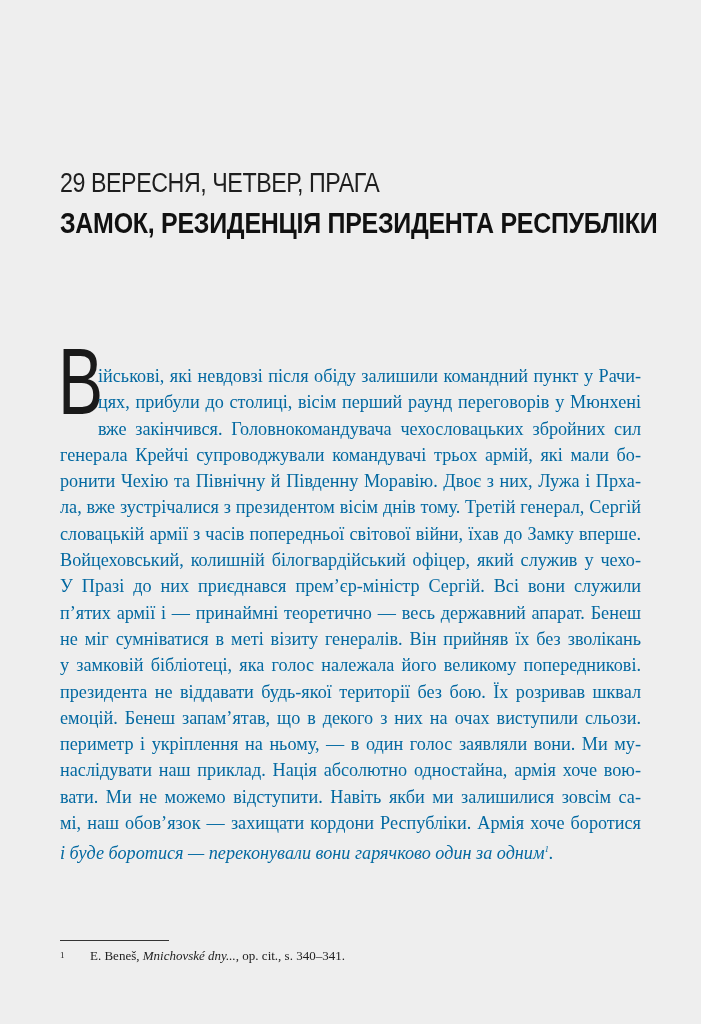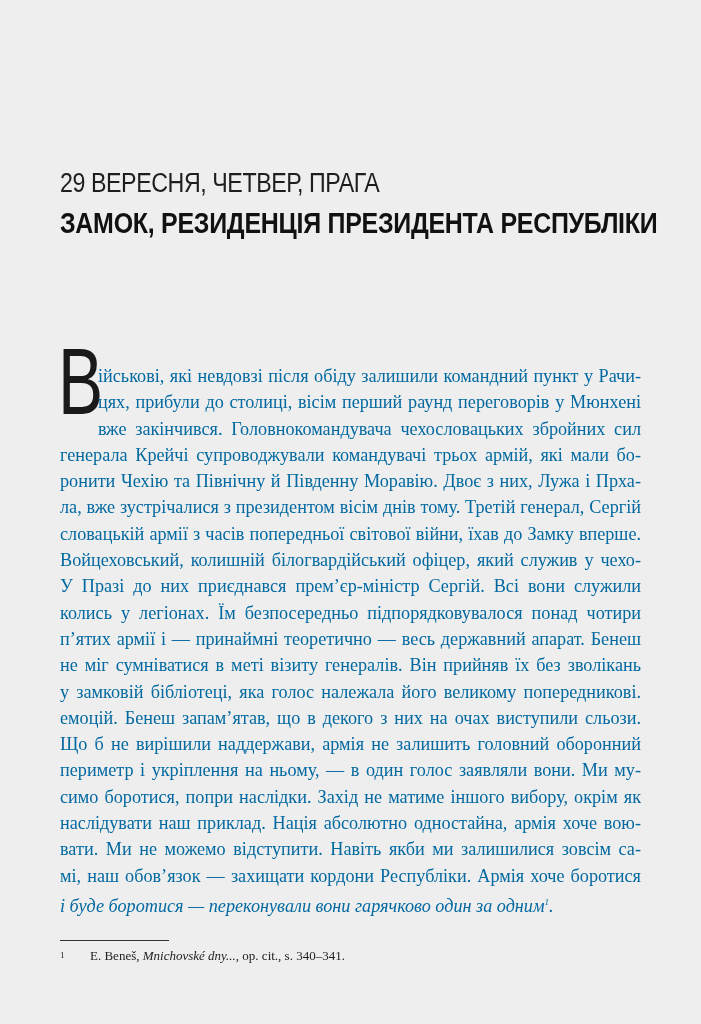--- a/index.html
+++ b/index.html
@@ -57,30 +57,28 @@
   <div>
     <span class="line drop">ійськові, які невдовзі після обіду залишили командний пункт у Рачи-</span>
     <span class="line drop">цях, прибули до столиці, вісім перший раунд переговорів у Мюнхені</span>
     <span class="line drop">вже закінчився. Головнокомандувача чехословацьких збройних сил</span>
     <span class="line">генерала Крейчі супроводжували командувачі трьох армій, які мали бо-</span>
     <span class="line">ронити Чехію та Північну й Південну Моравію. Двоє з них, Лужа і Прха-</span>
     <span class="line">ла, вже зустрічалися з президентом вісім днів тому. Третій генерал, Сергій</span>
     <span class="line">словацькій армії з часів попередньої світової війни, їхав до Замку вперше.</span>
     <span class="line">Войцеховський, колишній білогвардійський офіцер, який служив у чехо-</span>
     <span class="line">У Празі до них приєднався прем’єр-міністр Сергій. Всі вони служили</span>
-    <span class="line">колись у легіонах. Їм безпосередньо підпорядковувалося понад чотири</span>
     <span class="line">п’ятих армії і — принаймні теоретично — весь державний апарат. Бенеш</span>
     <span class="line">не міг сумніватися в меті візиту генералів. Він прийняв їх без зволікань</span>
     <span class="line">у замковій бібліотеці, яка голос належала його великому попередникові.</span>
   </div>
   <div>
+    <span class="line">президента не віддавати будь-якої території без бою. Їх розривав шквал</span>
     <span class="line">емоцій. Бенеш запам’ятав, що в декого з них на очах виступили сльози.</span>
-    <span class="line">Що б не вирішили наддержави, армія не залишить головний оборонний</span>
     <span class="line">периметр і укріплення на ньому, — в один голос заявляли вони. Ми му-</span>
-    <span class="line">симо боротися, попри наслідки. Захід не матиме іншого вибору, окрім як</span>
     <span class="line">наслідувати наш приклад. Нація абсолютно одностайна, армія хоче вою-</span>
     <span class="line">вати. Ми не можемо відступити. Навіть якби ми залишилися зовсім са-</span>
     <span class="line">мі, наш обов’язок — захищати кордони Республіки. Армія хоче боротися</span>
     <span class="line last"><span>і буде боротися — переконували вони гарячково один за одним</span><sup>1</sup>.</span>
   </div>
 </div>
 
 <div class="footnote-rule"></div>
 <div class="footnote">
   <span class="fn-num">1</span><span>E. Beneš, </span><i>Mnichovské dny...</i><span>, op. cit., s. 340–341.</span>

